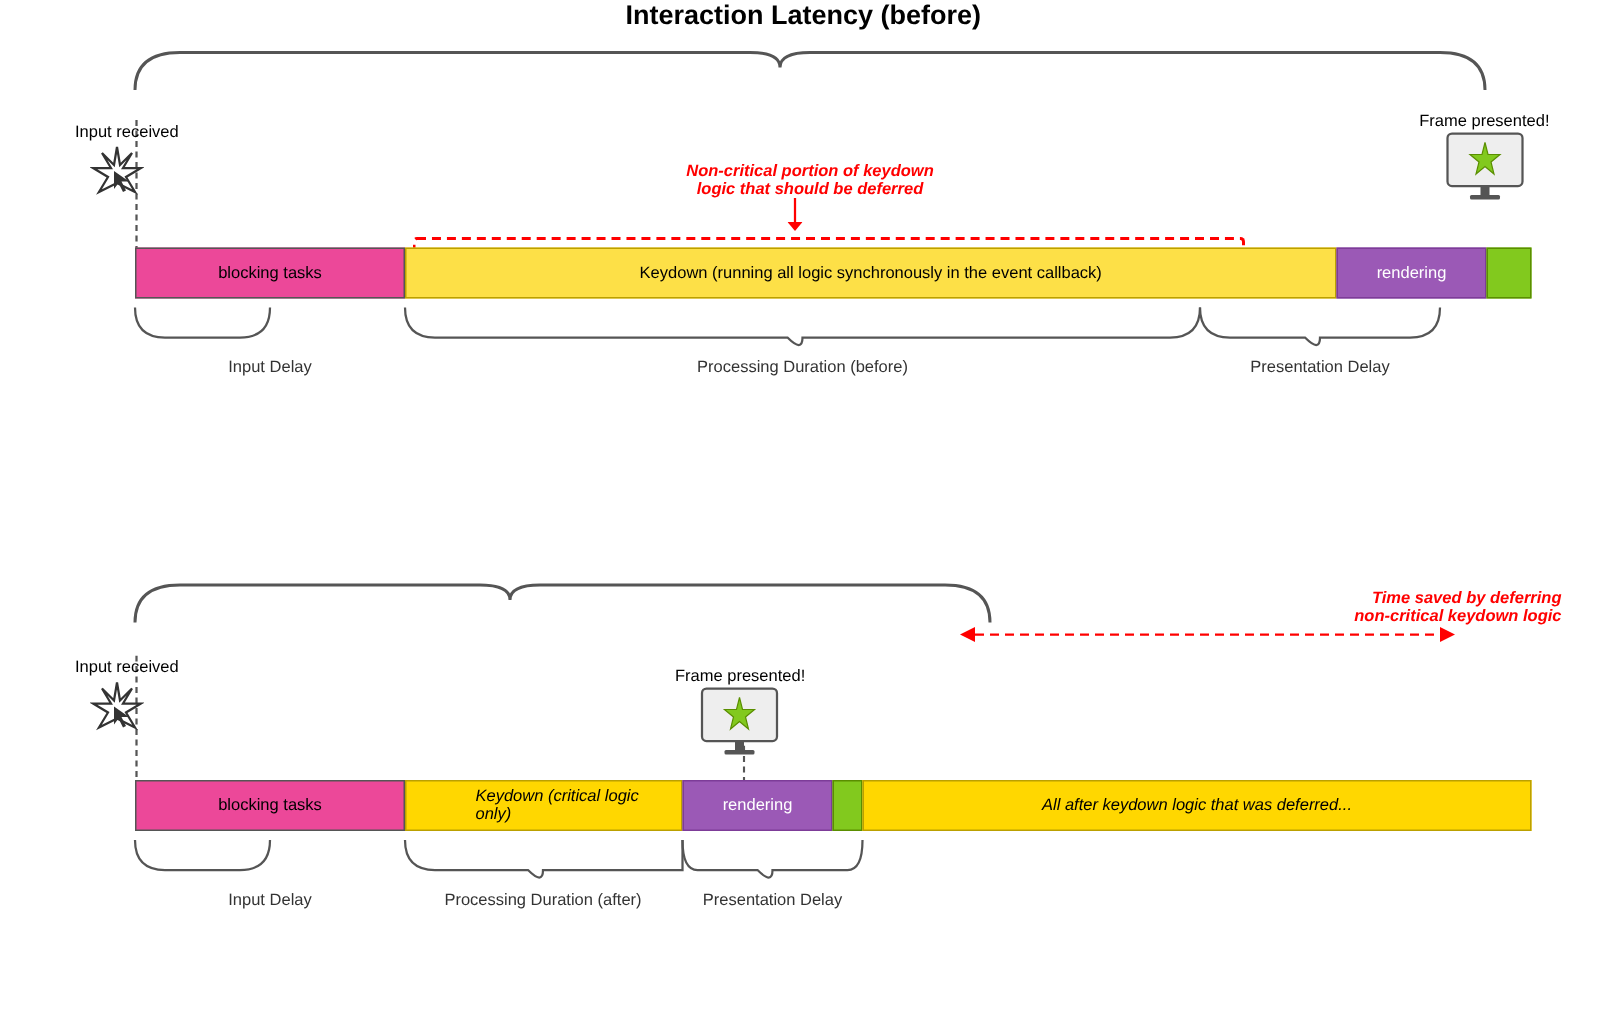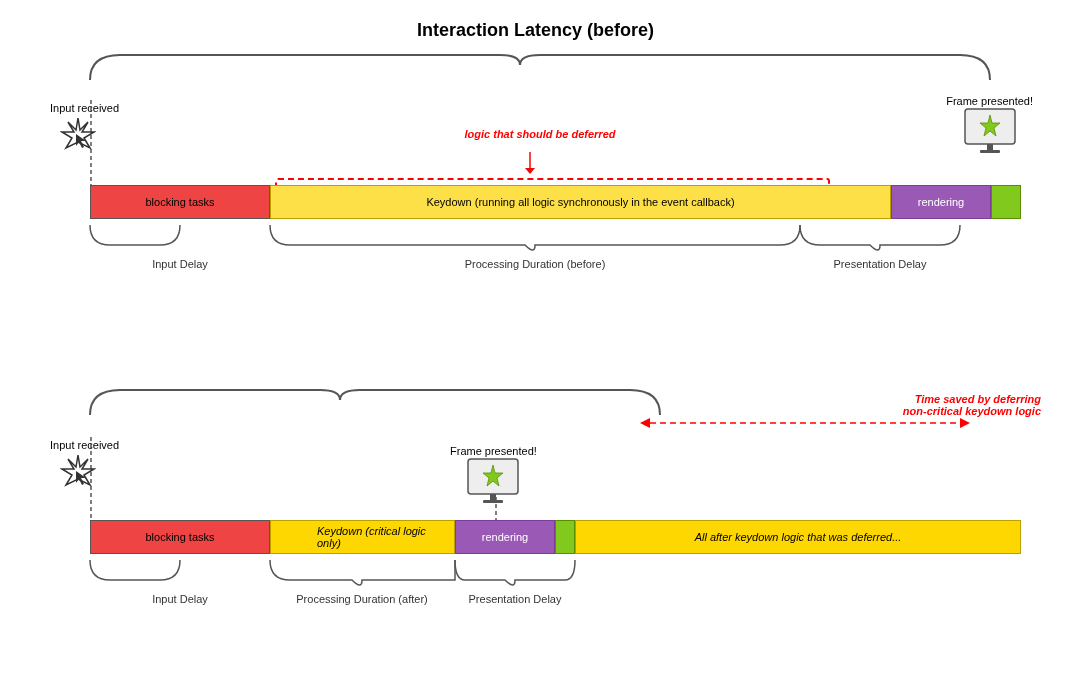--- a/index.html
+++ b/index.html
@@ -15,21 +15,21 @@
     .diagram-container {
       width: 1071px;
       height: 690px;
       position: relative;
       padding: 10px 20px;
     }
 
     
     .top-diagram {
       position: absolute;
-      top: 20px;
+      top: 0;
       left: 30px;
       right: 30px;
       height: 300px;
     }
 
     .title {
       text-align: center;
       font-size: 18px;
       font-weight: bold;
       margin-bottom: 10px;
@@ -42,21 +42,21 @@
       left: 60px;
       right: 20px;
       height: 34px;
       display: flex;
     }
 
     .bar-blocking {
       width: 180px;
       height: 34px;
       border: 1.5px solid #555;
-      background: #ef4444;
+      background: #ec4899;
       display: flex;
       align-items: center;
       justify-content: center;
       font-size: 11px;
       flex-shrink: 0;
     }
     .bar-keydown {
       flex: 1;
       height: 34px;
       background: #fde047;
@@ -191,20 +191,21 @@
         <rect x="5" y="2" width="50" height="35" rx="3" fill="#eee" stroke="#555" stroke-width="1.5"></rect>
 
         <polygon points="30,8 32,16 40,16 34,21 36,29 30,24 24,29 26,21 20,16 28,16" fill="#82c91e" stroke="#5a8e00" stroke-width="0.8"></polygon>
 
         <rect x="27" y="37" width="6" height="6" fill="#555"></rect>
         <rect x="20" y="43" width="20" height="3" rx="1" fill="#555"></rect>
       </svg>
     </div>
 
     <div style="position:absolute;top:108px;left:350px;width:320px;font-size:11px;color:red;font-style:italic;font-weight:bold;text-align:center;">
+      <div>Non-critical portion of keydown</div>
       <div>logic that should be deferred</div>
     </div>
 
     <svg style="position:absolute;top:132px;left:495px;width:10px;height:22px;">
       <line x1="5" y1="0" x2="5" y2="20" stroke="red" stroke-width="1.5"></line>
       <polygon points="0,16 5,22 10,16" fill="red"></polygon>
     </svg>
 
     <div style="position:absolute;top:158px;left:245px;width:555px;height:40px;border:2px dashed red;border-radius:3px;pointer-events:none;"></div>
 

